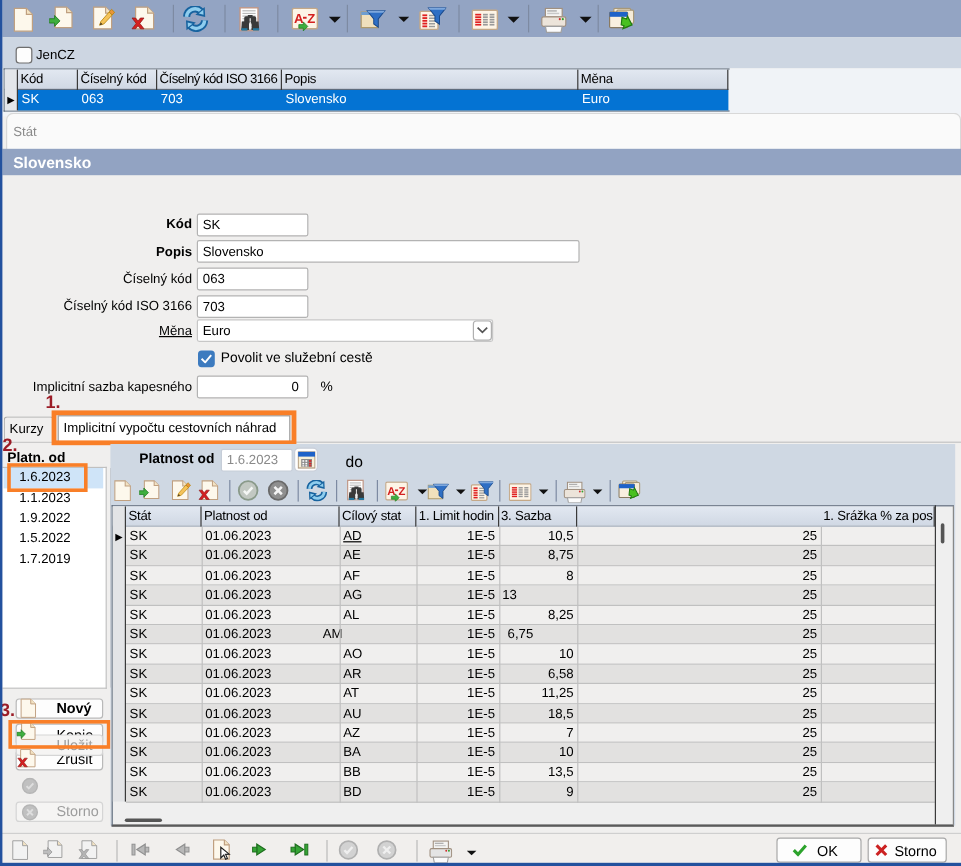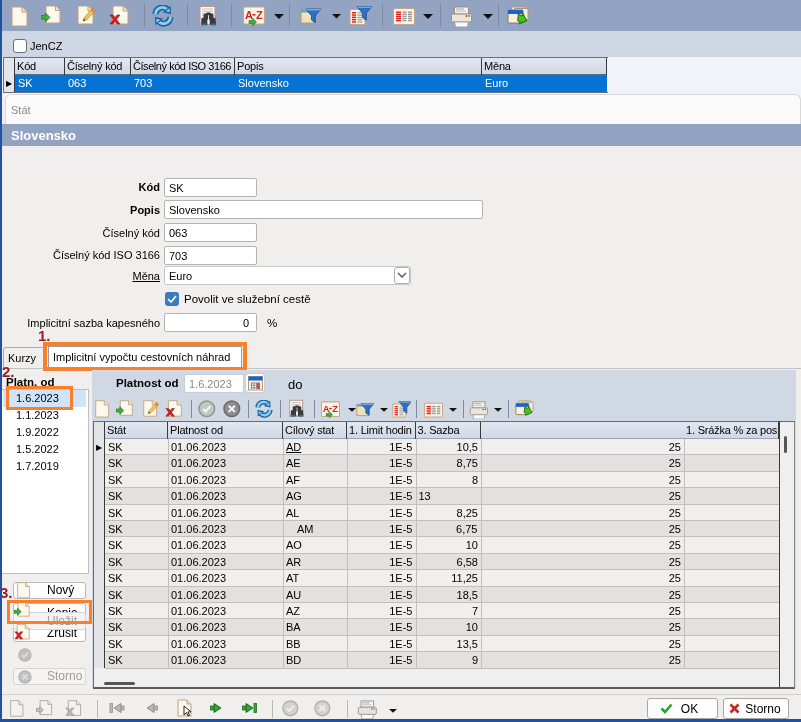--- a/index.html
+++ b/index.html
@@ -259,21 +259,21 @@
 <div class="lbl" style="left:16px;top:392px;">1.6.2023</div>
 <div class="lbl" style="left:16px;top:409px;">1.1.2023</div>
 <div class="lbl" style="left:16px;top:426px;">1.9.2022</div>
 <div class="lbl" style="left:16px;top:443px;">1.5.2022</div>
 <div class="lbl" style="left:16px;top:460px;">1.7.2019</div>
 <div class="obox" style="left:6px;top:386px;width:67px;height:24px;border-width:3.5px;"></div>
 <div class="abs" style="left:92px;top:390px;width:2px;height:183px;background:#9b9b9b;"></div>
 
 <div class="red" style="left:0px;top:584px;">3.</div>
 <div class="btnL" style="top:581.5px;">
-    <span style="margin-left:33px;">Nový</span>
+    <span style="margin-left:33px;font-weight:bold;">Nový</span>
   </div>
 <div class="btnL" style="top:603px;align-items:flex-end;">
     <span style="margin-left:33px;">Kopie</span>
   </div>
 <div class="btnL" style="top:624.5px;">
     <span style="margin-left:33px;">Zrušit</span>
   </div>
 <div class="btnL dis" style="top:612px;text-align:center;">
     <span style="margin-left:33px;">Uložit</span>
   </div>
@@ -554,23 +554,23 @@
   <div class="tcell" style="left:11px;top:82.6px;width:63px;">SK</div>
   <div class="tcell" style="left:74px;top:82.6px;width:115px;">01.06.2023</div>
   <div class="tcell" style="left:189px;top:82.6px;width:64px;">AL</div>
   <div class="tcell" style="left:253px;top:82.6px;width:68.5px;text-align:right;">1E-5</div>
   <div class="tcell" style="left:321.5px;top:82.6px;width:65.5px;text-align:right;">8,25</div>
   <div class="tcell" style="left:387px;top:82.6px;width:203px;text-align:right;">25</div>
   <div class="tcell" style="left:590px;top:82.6px;width:95px;"></div>
   <div class="abs" style="left:11px;top:99.0px;width:674px;height:16.4px;background:#e2e1e0;border-bottom:1px solid #c0c0c0;box-sizing:border-box;"></div>
   <div class="tcell" style="left:11px;top:99.0px;width:63px;">SK</div>
   <div class="tcell" style="left:74px;top:99.0px;width:115px;">01.06.2023</div>
-  <div class="tcell" style="left:200px;top:99.0px;width:64px;">AM</div>
+  <div class="tcell" style="left:172px;top:99.0px;width:64px;">AM</div>
   <div class="tcell" style="left:253px;top:99.0px;width:68.5px;text-align:right;">1E-5</div>
-  <div class="tcell" style="left:340px;top:99.0px;width:65.5px;text-align:center;">6,75</div>
+  <div class="tcell" style="left:326px;top:99.0px;width:65.5px;text-align:left;">6,75</div>
   <div class="tcell" style="left:387px;top:99.0px;width:203px;text-align:right;">25</div>
   <div class="tcell" style="left:590px;top:99.0px;width:95px;"></div>
   <div class="abs" style="left:11px;top:115.39999999999999px;width:674px;height:16.4px;background:#f0efee;border-bottom:1px solid #c0c0c0;box-sizing:border-box;"></div>
   <div class="tcell" style="left:11px;top:115.39999999999999px;width:63px;">SK</div>
   <div class="tcell" style="left:74px;top:115.39999999999999px;width:115px;">01.06.2023</div>
   <div class="tcell" style="left:189px;top:115.39999999999999px;width:64px;">AO</div>
   <div class="tcell" style="left:253px;top:115.39999999999999px;width:68.5px;text-align:right;">1E-5</div>
   <div class="tcell" style="left:321.5px;top:115.39999999999999px;width:65.5px;text-align:right;">10</div>
   <div class="tcell" style="left:387px;top:115.39999999999999px;width:203px;text-align:right;">25</div>
   <div class="tcell" style="left:590px;top:115.39999999999999px;width:95px;"></div>

